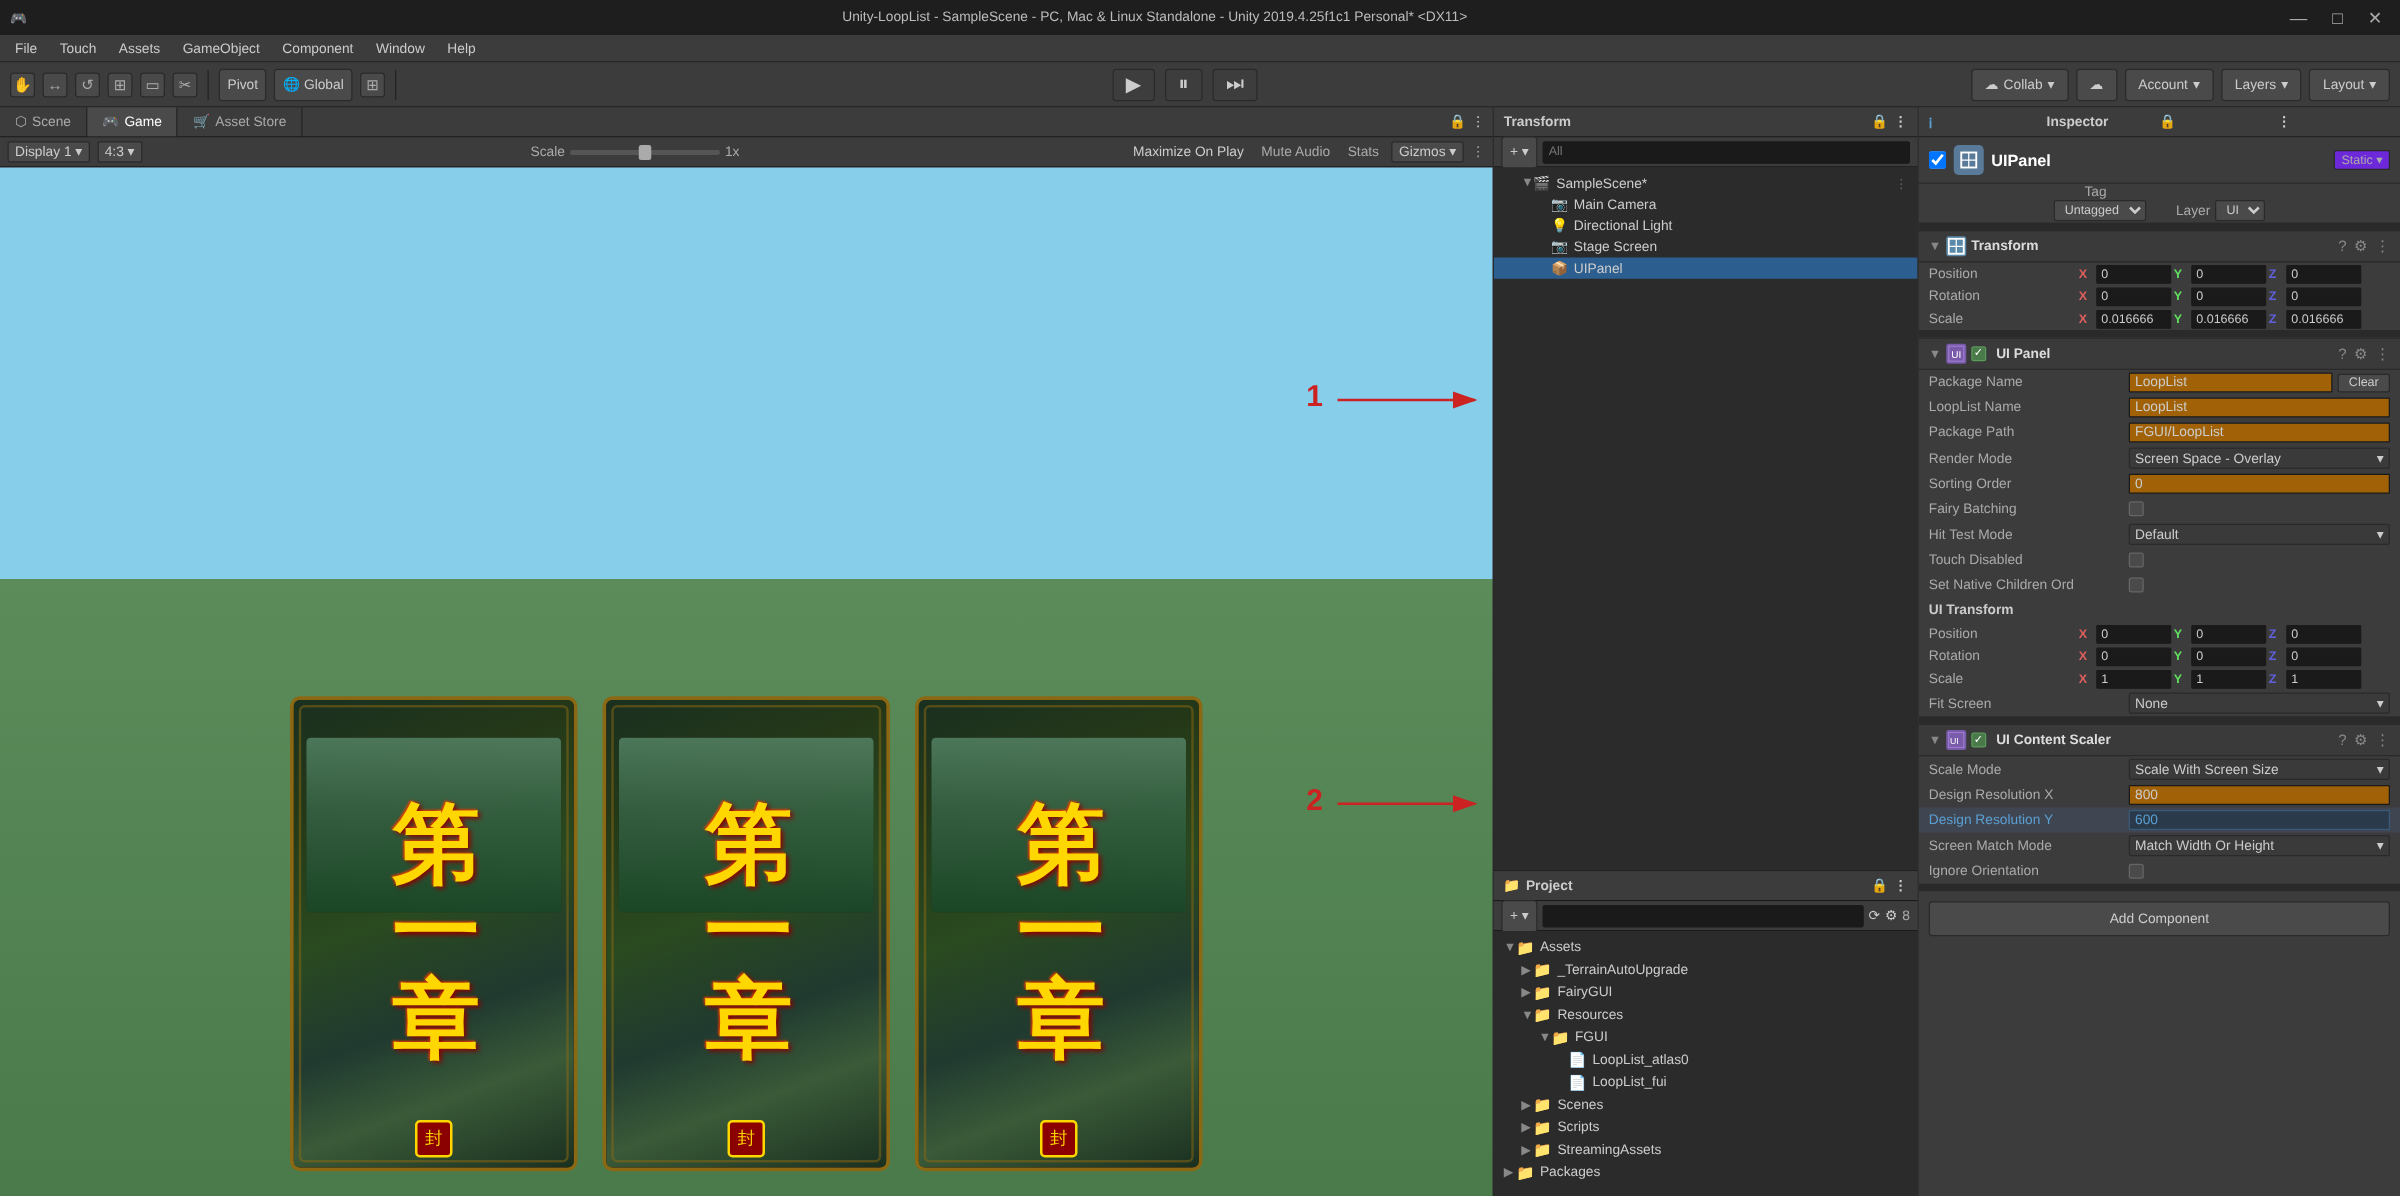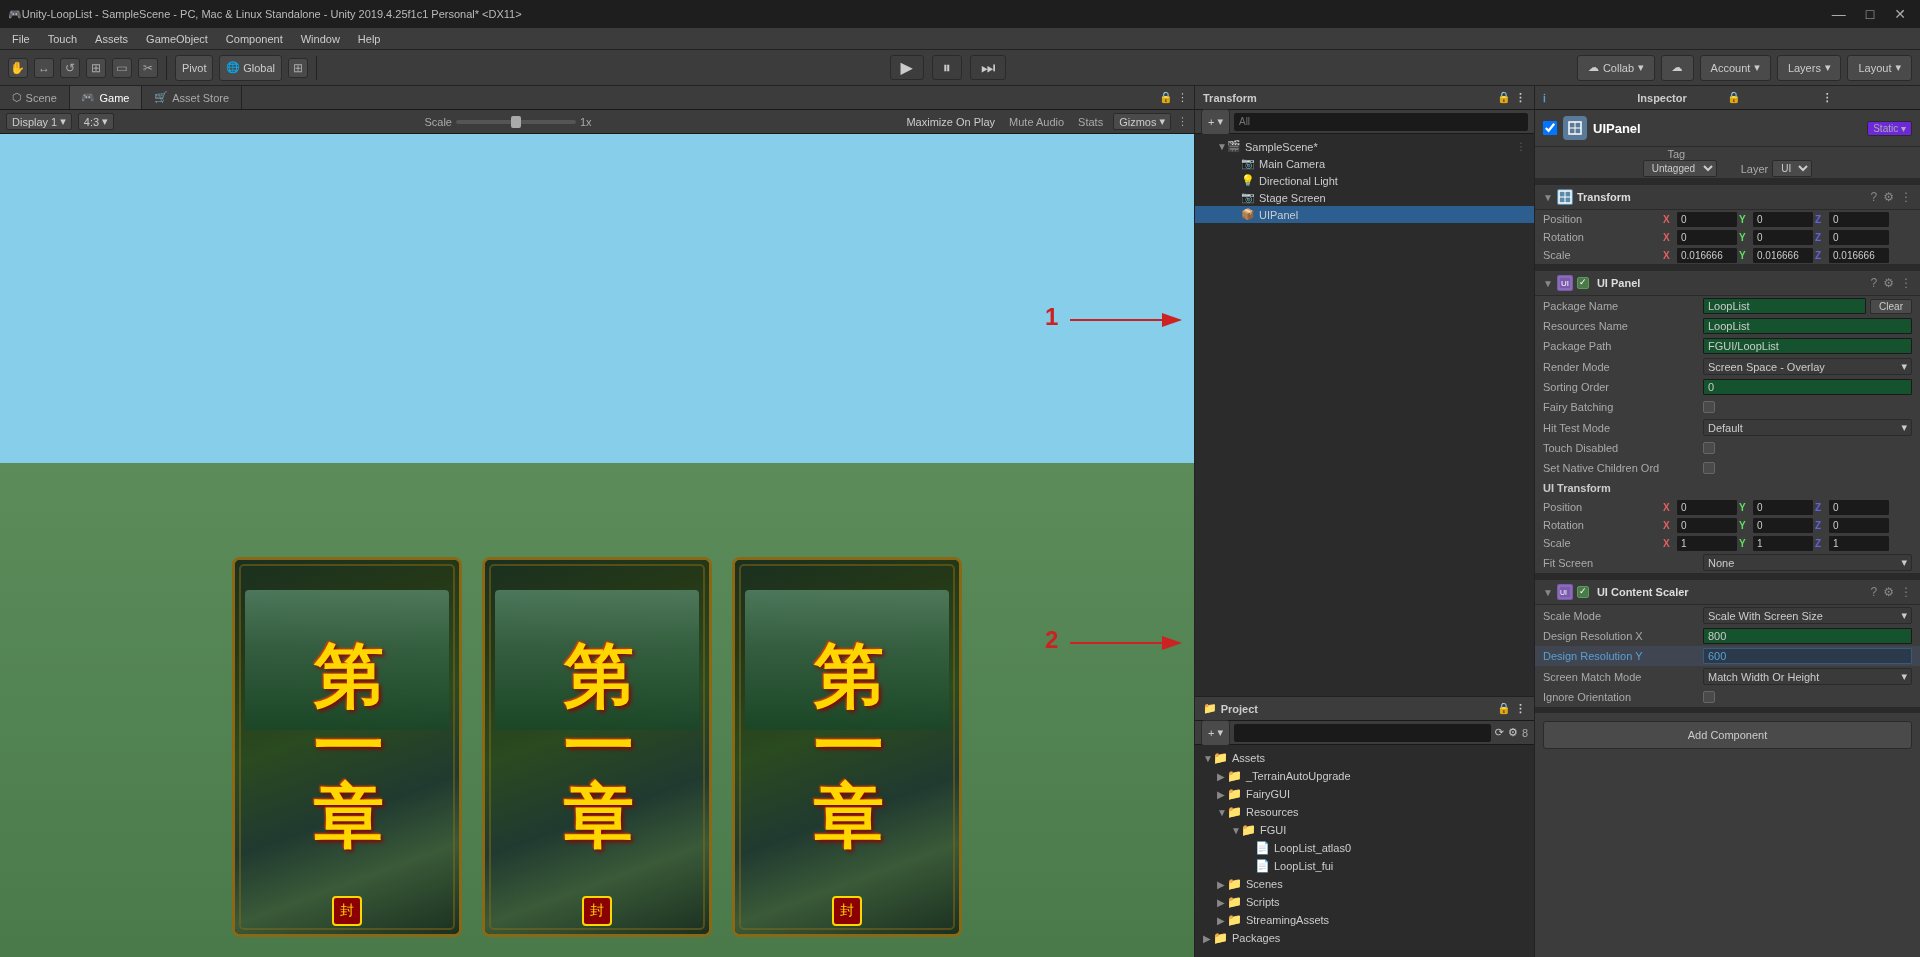--- a/index.html
+++ b/index.html
@@ -96,21 +96,21 @@
 
     .xyz-row { display: flex; align-items: center; padding: 1px 8px; min-height: 18px; font-size: 11px; }
     .xyz-label { width: 120px; color: #aaa; flex-shrink: 0; }
     .xyz-values { display: flex; gap: 2px; flex: 1; }
     .xyz-field { display: flex; align-items: center; gap: 2px; }
     .xyz-axis { font-size: 10px; font-weight: bold; color: #888; width: 12px; }
     .xyz-input { background: #1a1a1a; border: 1px solid #1a1a1a; color: #ccc; font-size: 10px; width: 60px; padding: 1px 3px; border-radius: 1px; }
 
     .field-row { display: flex; align-items: center; padding: 2px 8px; min-height: 20px; font-size: 11px; }
     .field-label { width: 160px; color: #aaa; flex-shrink: 0; font-size: 11px; }
-    .field-input { background: #14532d; border: 1px solid #1a1a1a; color: #ccc; font-size: 11px; flex: 1; padding: 1px 4px; border-radius: 1px; }
+    .field-input { background: #a16207; border: 1px solid #1a1a1a; color: #ccc; font-size: 11px; flex: 1; padding: 1px 4px; border-radius: 1px; }
     .field-dropdown { background: #3a3a3a; border: 1px solid #2a2a2a; color: #ccc; font-size: 11px; flex: 1; padding: 1px 4px; border-radius: 2px; cursor: pointer; display: flex; align-items: center; justify-content: space-between; }
     .clear-btn { background: #4a4a4a; border: 1px solid #2a2a2a; color: #ccc; font-size: 10px; padding: 1px 8px; border-radius: 2px; cursor: pointer; white-space: nowrap; }
     .checkbox { width: 12px; height: 12px; background: #4a4a4a; border: 1px solid #666; border-radius: 2px; cursor: pointer; }
 
     .section-divider { height: 6px; background: #2a2a2a; }
 
     .add-component-btn { width: calc(100% - 16px); margin: 8px; height: 28px; background: #4a4a4a; border: 1px solid #2a2a2a; border-radius: 3px; color: #ccc; font-size: 11px; cursor: pointer; display: flex; align-items: center; justify-content: center; }
     .transform-icon { width: 16px; height: 16px; background: #5a8aaa; border-radius: 2px; display: flex; align-items: center; justify-content: center; font-size: 10px; color: #fff; flex-shrink: 0; }
     .uipanel-icon { width: 16px; height: 16px; background: #7a5aaa; border-radius: 2px; display: flex; align-items: center; justify-content: center; font-size: 10px; color: #fff; flex-shrink: 0; }
     .uiscaler-icon { width: 16px; height: 16px; background: #7a5aaa; border-radius: 2px; display: flex; align-items: center; justify-content: center; font-size: 10px; color: #fff; flex-shrink: 0; }
@@ -123,21 +123,21 @@
     .enable-check { display: inline-block; width: 12px; height: 12px; background: #4a7a4a; border: 1px solid #5a9a5a; border-radius: 2px; position: relative; margin-right: 4px; }
     .enable-check::after { content: '✓'; font-size: 9px; color: #fff; position: absolute; top: -1px; left: 1px; }
   </style>
 </head>
 <body>
 
 <div id="titlebar">
   <div id="titlebar-left">
     <span>🎮</span>
   </div>
-  <div style="flex:1;font-size:11px;color:#bbb;">Unity-LoopList - SampleScene - PC, Mac &amp; Linux Standalone - Unity 2019.4.25f1c1 Personal* &lt;DX11&gt;</div>
+  <div style="flex:1;text-align:center;font-size:11px;color:#bbb;">Unity-LoopList - SampleScene - PC, Mac &amp; Linux Standalone - Unity 2019.4.25f1c1 Personal* &lt;DX11&gt;</div>
   <div id="titlebar-controls">
     <span style="cursor:pointer;padding:0 6px;">—</span>
     <span style="cursor:pointer;padding:0 6px;">□</span>
     <span style="cursor:pointer;padding:0 6px;">✕</span>
   </div>
 </div>
 
 <div id="menubar">
   <span class="menu-item">File</span>
   <span class="menu-item">Touch</span>
@@ -557,21 +557,21 @@
         </div>
       </div>
 
       <div class="field-row">
         <span class="field-label">Package Name</span>
         <input type="text" class="field-input" style="margin-right: 4px;" value="LoopList">
         <button class="clear-btn">Clear</button>
       </div>
 
       <div class="field-row">
-        <span class="field-label">Resources Name</span>
+        <span class="field-label">LoopList Name</span>
         <input type="text" class="field-input" value="LoopList" style="">
       </div>
 
       <div class="field-row">
         <span class="field-label">Package Path</span>
         <input type="text" class="field-input" value="FGUI/LoopList" style="">
       </div>
 
       <div class="field-row">
         <span class="field-label">Render Mode</span>

